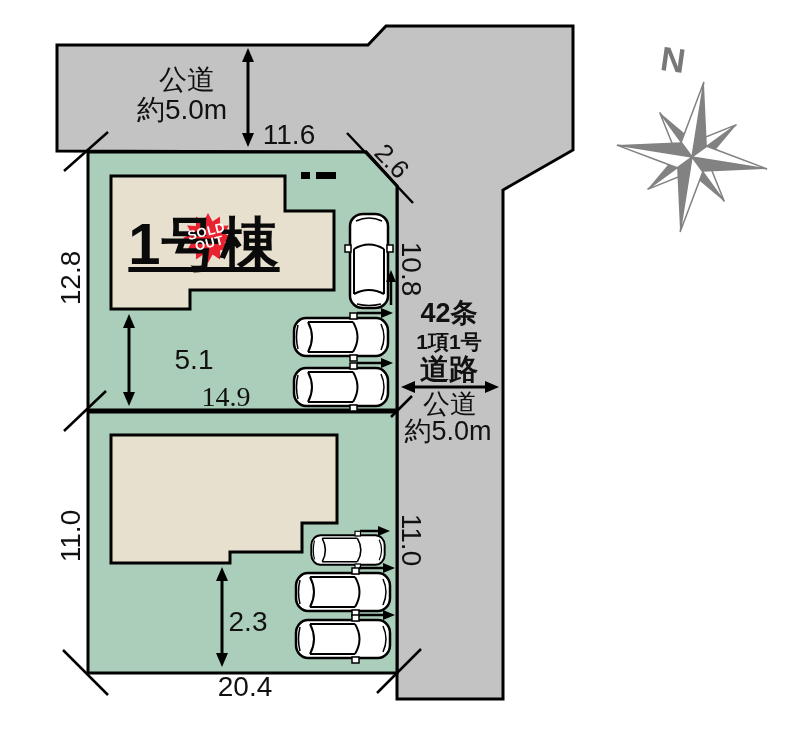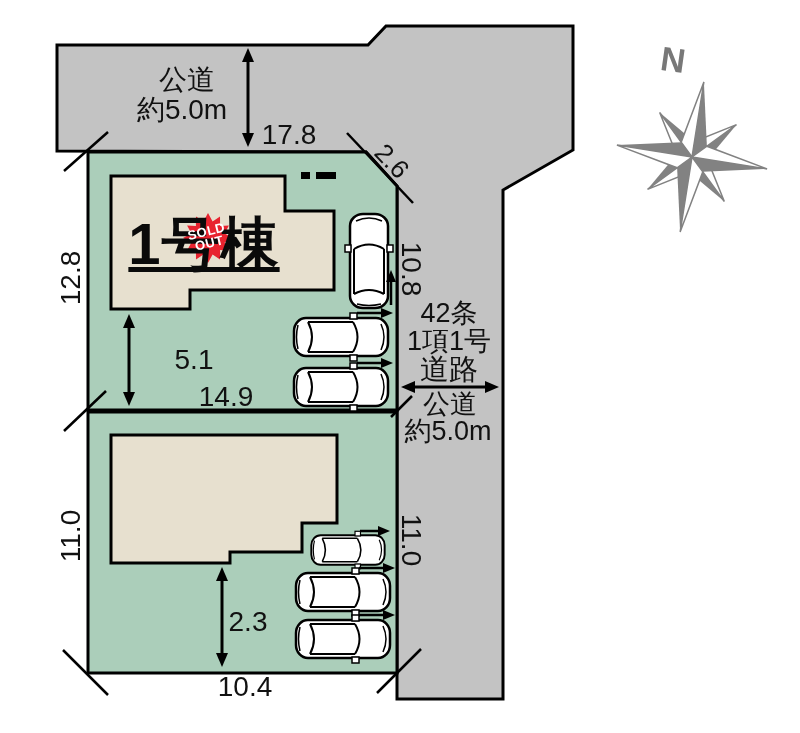--- a/index.html
+++ b/index.html
@@ -12,21 +12,21 @@
   .lbl.rot-ccw{transform:translate(-50%,-50%) rotate(-90deg);}
   .lbl.rot-cw{transform:translate(-50%,-50%) rotate(90deg);}
   .lbl.rot-diag{transform:translate(-50%,-50%) rotate(47deg);font-size:26px;}
   .bldg-name{position:absolute;transform:translate(-50%,-50%);font-size:58px;font-weight:bold;
              letter-spacing:1px;color:#0a0a0a;white-space:nowrap;text-decoration:underline;}
   .sold-text{position:absolute;transform:translate(-50%,-50%) rotate(-14deg);
              color:#fff;font-weight:bold;font-size:13px;text-align:center;line-height:.95;
              letter-spacing:.5px;white-space:nowrap;}
   .north{position:absolute;transform:translate(-50%,-50%) rotate(8deg);
          font-size:34px;font-weight:bold;color:#787878;}
-  .rroad{text-align:center;}
+  .rroad{text-align:center;font-weight:bold;}
 </style>
 </head>
 <body>
 
 <div id="stage">
 
 <svg id="plan-svg" width="800" height="733" viewBox="0 0 800 733">
   <defs>
     <g id="car">
       <rect x="-47" y="-19" width="94" height="38" rx="12" ry="13" fill="#ffffff" stroke="#000" stroke-width="2.5"></rect>
@@ -130,34 +130,34 @@
     <use href="#dpt" transform="rotate(315)"></use>
     <use href="#cpt"></use>
     <use href="#cpt" transform="rotate(90)"></use>
     <use href="#cpt" transform="rotate(180)"></use>
     <use href="#cpt" transform="rotate(270)"></use>
   </g>
 </svg>
 
 <div class="lbl jp" style="left:187px;top:80px;">公道</div>
 <div class="lbl jp" style="left:182px;top:110px;">約5.0m</div>
-<div class="lbl" style="left:289px;top:135px;">17.8</div>
+<div class="lbl" style="left:289px;top:135px;">11.6</div>
 <div class="lbl rot-diag" style="left:392px;top:161px;">2.6</div>
 
 <div class="lbl rot-ccw" style="left:71px;top:278px;">12.8</div>
 <div class="lbl" style="left:155px;top:360px;margin-left:39px;">5.1</div>
-<div class="lbl" style="left:226px;top:397px;">14.9</div>
+<div class="lbl" style="left:226px;top:397px;font-family:Liberation Serif, serif;">14.9</div>
 
 <div class="lbl rot-ccw" style="left:71px;top:536px;">11.0</div>
 <div class="lbl" style="left:248px;top:622px;">2.3</div>
-<div class="lbl" style="left:245px;top:687px;">10.4</div>
+<div class="lbl" style="left:245px;top:687px;">20.4</div>
 
 <div class="lbl rot-cw" style="left:411px;top:269px;">10.8</div>
 <div class="lbl jp rroad" style="left:449px;top:313px;font-size:27px;">42条</div>
-<div class="lbl jp rroad" style="left:449px;top:341px;font-size:27px;">1項1号</div>
+<div class="lbl jp rroad" style="left:449px;top:341px;font-size:21px;">1項1号</div>
 <div class="lbl jp rroad" style="left:449px;top:369px;font-size:29px;">道路</div>
 <div class="lbl jp" style="left:450px;top:404px;font-size:27px;">公道</div>
 <div class="lbl jp" style="left:448px;top:431px;font-size:27px;">約5.0m</div>
 <div class="lbl rot-cw" style="left:411px;top:540px;">11.0</div>
 
 <div class="bldg-name" style="left:204px;top:245px;">1号棟</div>
 
 <div class="sold-text" style="left:208px;top:238px;">
   <span>SOLD</span><br>
   <span>OUT</span>

